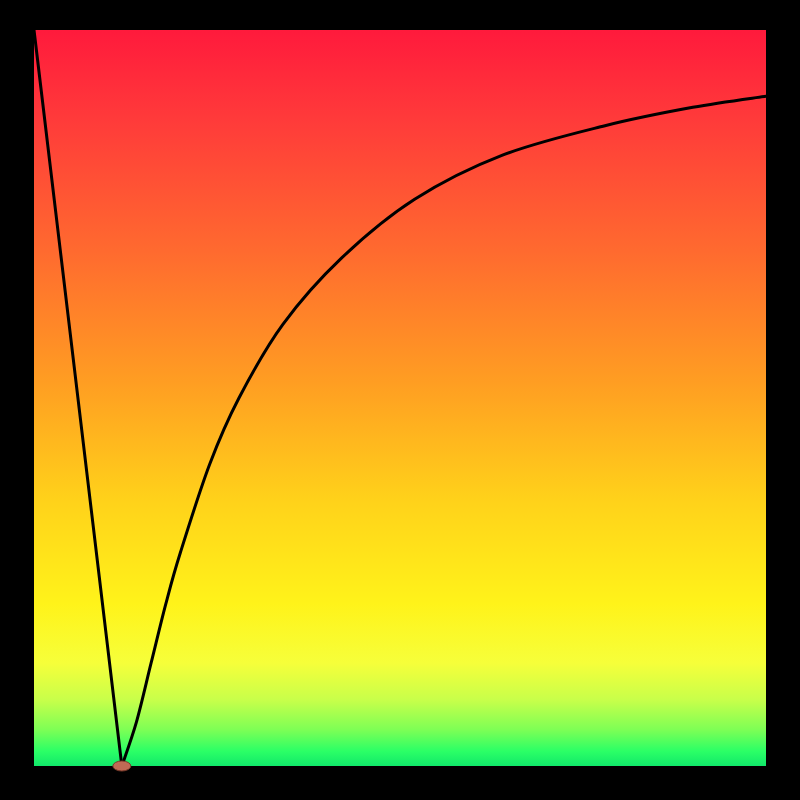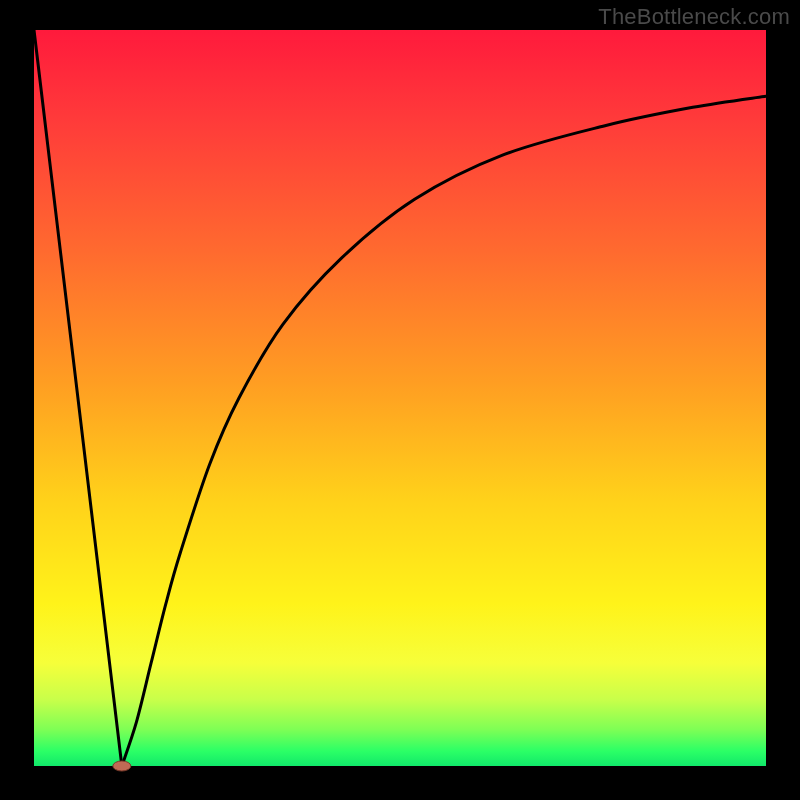--- a/index.html
+++ b/index.html
@@ -55,21 +55,20 @@
     top: 0;
     width: 100%;
     height: 100%;
     overflow: visible;
   }
 </style>
 </head>
 <body>
 
 <div class="frame">
-  <div class="watermark">TheBottleneck.com</div>
 
   <div class="plot">
     <svg class="curve" viewBox="0 0 732 736" preserveAspectRatio="none">
       <path id="line-left" fill="none" stroke="#000" stroke-width="3" stroke-linecap="round" d="M 0 0 L 87.84 736"></path>
       <path id="line-right" fill="none" stroke="#000" stroke-width="3" stroke-linecap="round" d="M 87.84 736 C 90.28 728.64, 97.60000000000001 709.0133333333333, 102.48 691.84 C 107.36 674.6666666666667, 112.24000000000001 652.5866666666667, 117.12 632.96 C 122 613.3333333333334, 126.88 592.48, 131.76 574.08 C 136.64 555.6800000000001, 139.08 545.8666666666666, 146.4 522.56 C 153.72 499.2533333333333, 165.92000000000002 460, 175.68 434.24 C 185.44 408.48, 192.76 391.3066666666667, 204.96 368 C 217.16000000000003 344.6933333333333, 231.8 317.7066666666667, 248.88000000000002 294.40000000000003 C 265.96000000000004 271.09333333333336, 285.48 249.01333333333338, 307.44 228.16000000000003 C 329.4 207.30666666666667, 353.79999999999995 186.45333333333332, 380.64 169.27999999999997 C 407.48 152.10666666666663, 436.76 137.38666666666668, 468.48 125.12 C 500.20000000000005 112.85333333333334, 539.24 103.6533333333333, 570.96 95.67999999999995 C 602.6800000000001 87.7066666666666, 631.96 82.18666666666662, 658.8000000000001 77.27999999999997 C 685.6400000000001 72.37333333333332, 719.8 68.08, 732 66.24000000000001"></path>
       <ellipse id="min-marker" fill="#c06a55" stroke="#7a3a2a" stroke-width="1" cx="87.84" cy="736" rx="9" ry="5"></ellipse>
     </svg>
   </div>
 </div>
 

